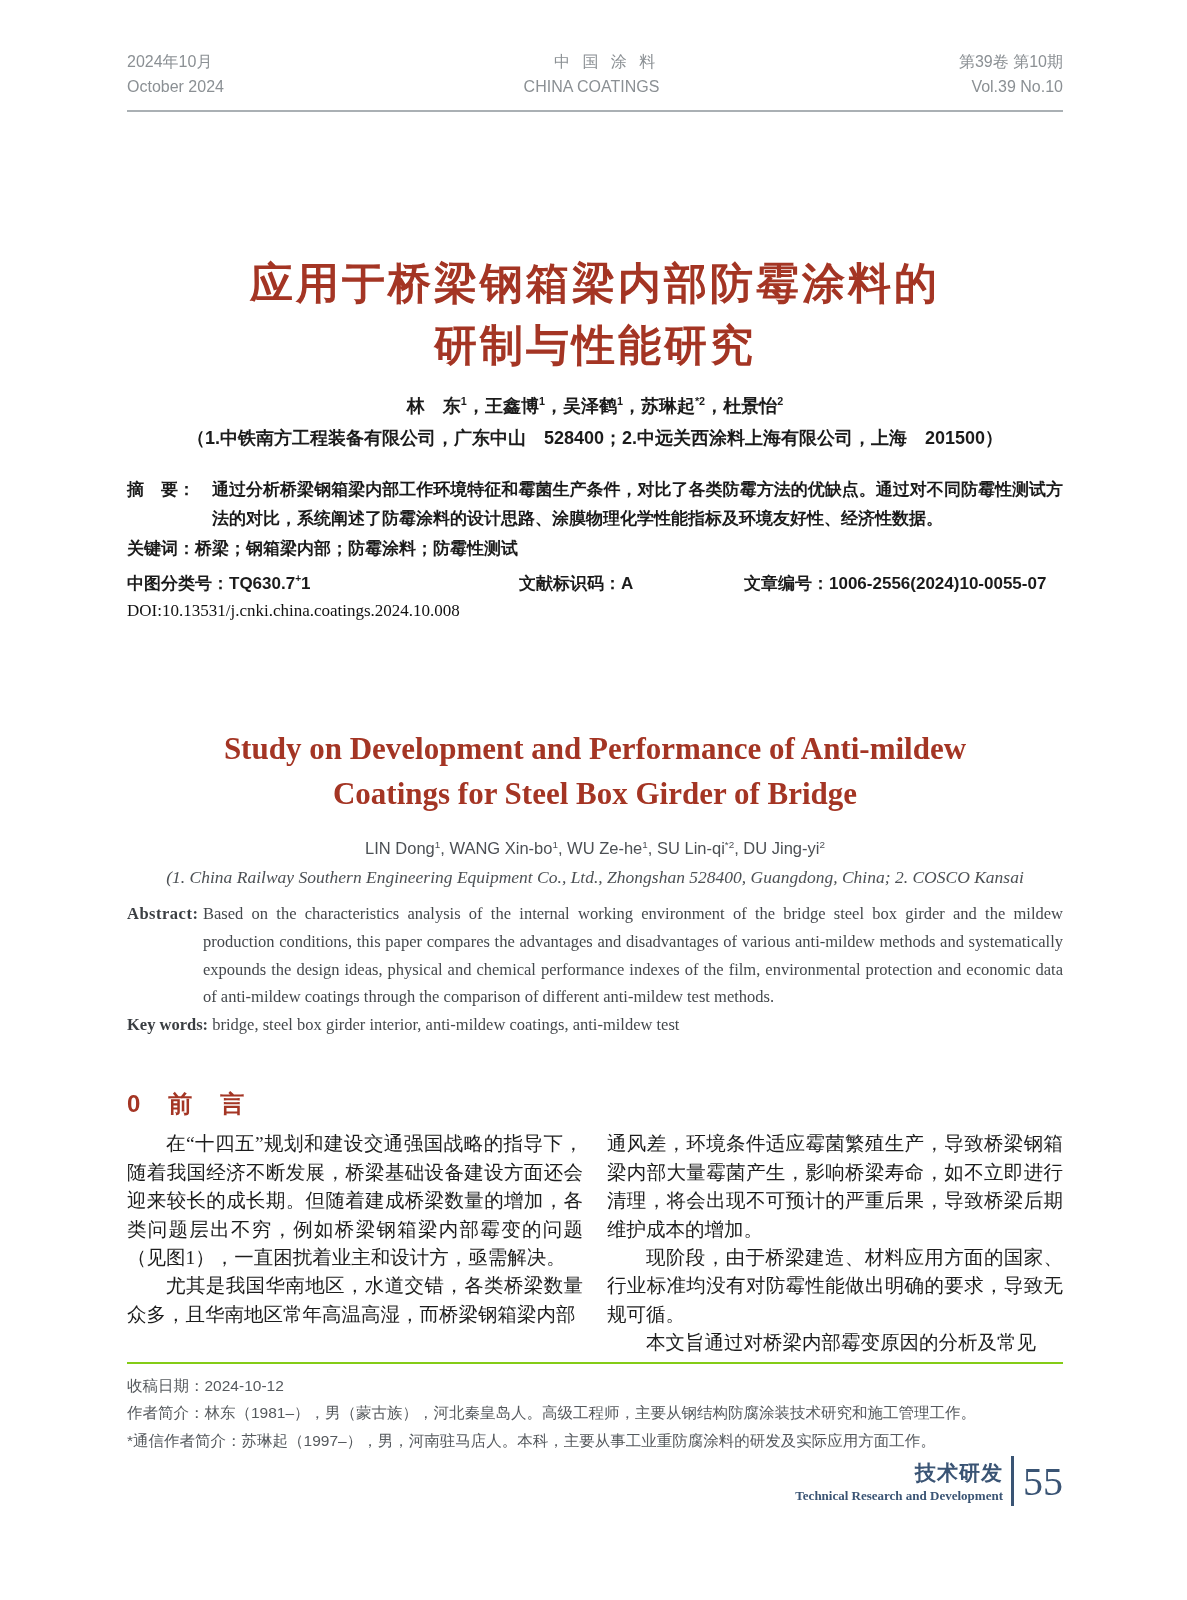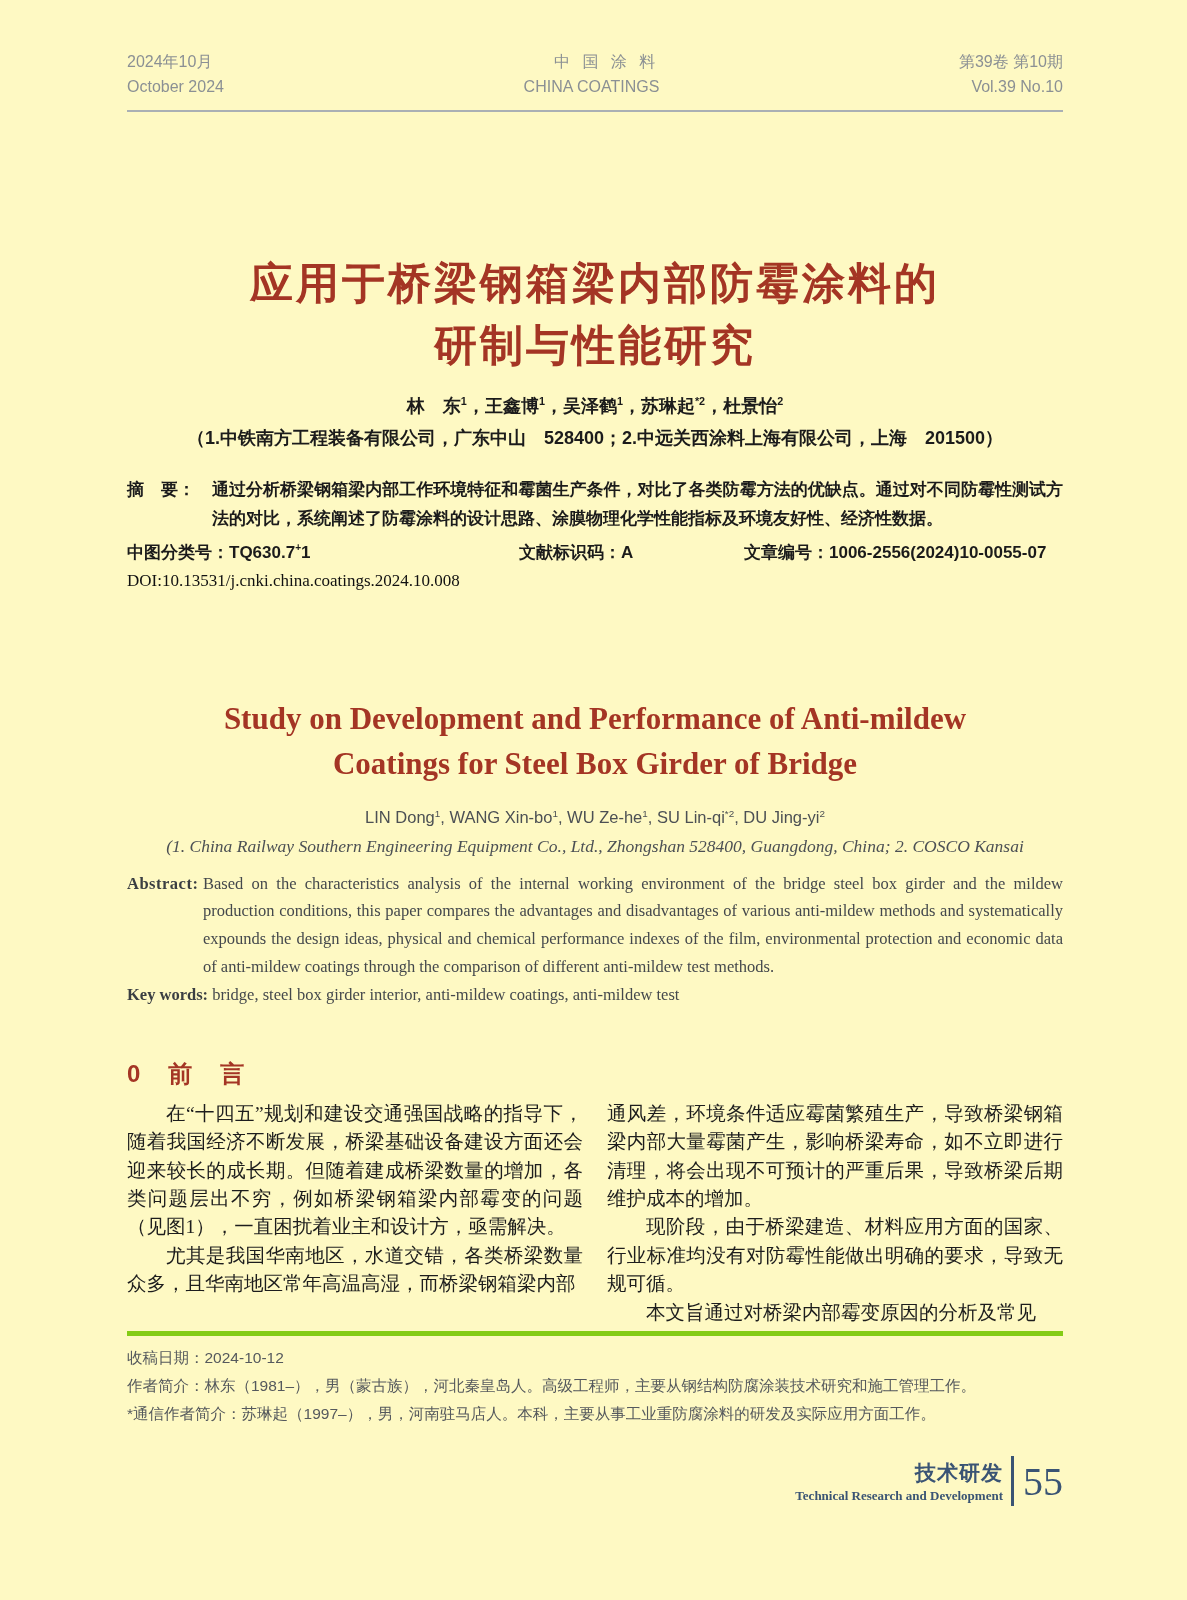--- a/index.html
+++ b/index.html
@@ -2,21 +2,21 @@
 <html><head>
 <meta charset="utf-8">
 <style>
   * { margin: 0; padding: 0; box-sizing: border-box; }
   html, body { background: #e8e8e8; }
   .page {
     position: relative;
     width: 1187px;
     height: 1600px;
     margin: 0 auto;
-    background: #fef9c3;
+    background: #ffffff;
     padding: 50px 124px 0 127px;
     font-family: "Liberation Sans", "DejaVu Sans", sans-serif;
     color: #222;
     overflow: hidden;
   }
   sup { font-size: 60%; vertical-align: super; line-height: 0; }
 
   
   .header {
     display: flex;
@@ -165,21 +165,21 @@
     line-height: 28.4px;
     text-align: justify;
     color: #1d1d1d;
   }
   .columns .col { flex: 1; }
   .columns p.indent { text-indent: 2em; }
 
   
   .footnotes {
     margin-top: 4px;
-    border-top: 5px solid #84cc16;
+    border-top: 2px solid #84cc16;
     padding-top: 8px;
     font-size: 15.5px;
     line-height: 1.8;
     color: #55595d;
   }
 
   
   .page-marker {
     position: absolute;
     top: 1456px;
@@ -227,20 +227,23 @@
   <div class="authors-cn">
     <span><span>林　东</span><sup>1</sup><span>，</span></span><span><span>王鑫博</span><sup>1</sup><span>，</span></span><span><span>吴泽鹤</span><sup>1</sup><span>，</span></span><span><span>苏琳起</span><sup>*2</sup><span>，</span></span><span><span>杜景怡</span><sup>2</sup><span></span></span>
   </div>
 
   <div class="affil-cn">（1.中铁南方工程装备有限公司，广东中山　528400；2.中远关西涂料上海有限公司，上海　201500）</div>
 
   <div class="abstract-cn">
     <span class="label">摘　要：</span><span>通过分析桥梁钢箱梁内部工作环境特征和霉菌生产条件，对比了各类防霉方法的优缺点。通过对不同防霉性测试方法的对比，系统阐述了防霉涂料的设计思路、涂膜物理化学性能指标及环境友好性、经济性数据。</span>
   </div>
 
+  <div class="kw-cn">
+    <span>关键词：</span><span>桥梁；钢箱梁内部；防霉涂料；防霉性测试</span>
+  </div>
 
   <div class="meta-row">
     <span class="m1"><span>中图分类号：</span><span>TQ630.7</span><sup>+</sup><span>1</span></span>
     <span class="m2">文献标识码：A</span>
     <span class="m3">文章编号：1006-2556(2024)10-0055-07</span>
   </div>
 
   <div class="doi">DOI:10.13531/j.cnki.china.coatings.2024.10.008</div>
 
   <h2 class="title-en">

